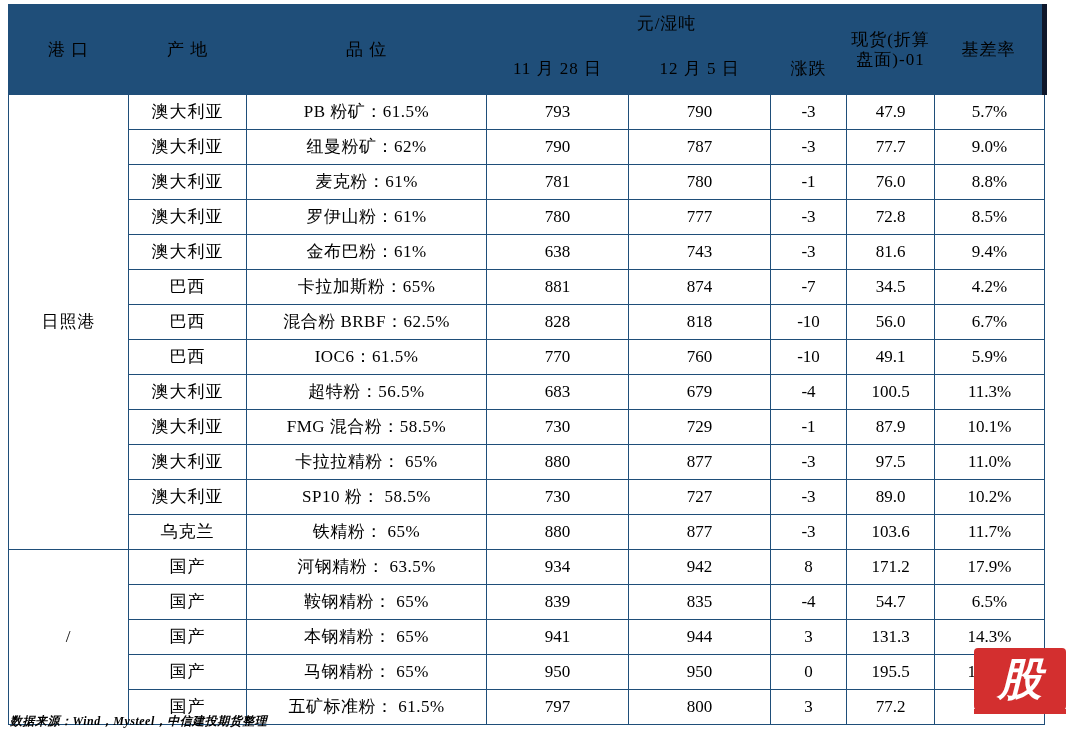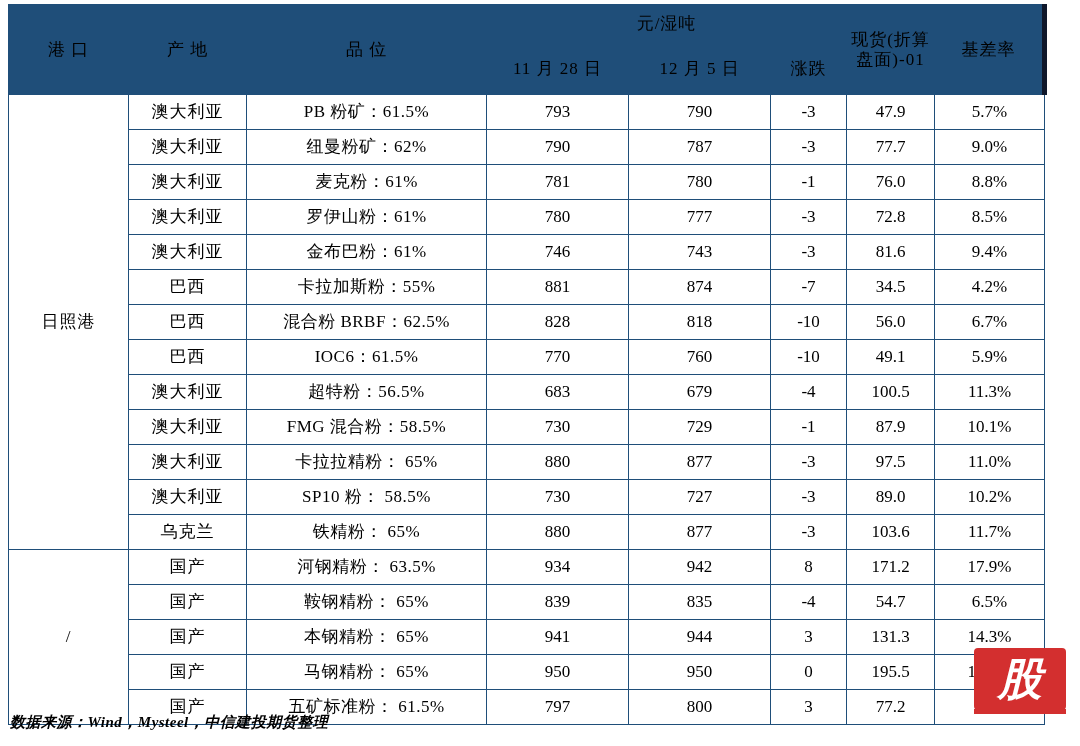--- a/index.html
+++ b/index.html
@@ -67,21 +67,21 @@
   td.num {
     font-size: 17px;
   }
   td.chg-down { color: #2e7d32; }
   td.chg-up { color: #cc0000; }
   td.chg-flat { color: #000000; }
   .source {
     position: absolute;
     left: 10px;
     top: 713px;
-    font-size: 15px;
+    font-size: 12px;
     font-style: italic;
     font-weight: bold;
     color: #000000;
     letter-spacing: 0.5px;
   }
   .watermark {
     position: absolute;
     right: 14px;
     top: 648px;
     width: 92px;
@@ -172,29 +172,29 @@
           <td class="grade">罗伊山粉：61%</td>
           <td class="num">780</td>
           <td class="num">777</td>
           <td class="num chg-down">-3</td>
           <td class="num">72.8</td>
           <td class="num">8.5%</td>
         </tr>
         <tr>
           <td class="origin">澳大利亚</td>
           <td class="grade">金布巴粉：61%</td>
-          <td class="num">746</td>
+          <td class="num">638</td>
           <td class="num">743</td>
           <td class="num chg-down">-3</td>
           <td class="num">81.6</td>
           <td class="num">9.4%</td>
         </tr>
         <tr>
           <td class="origin">巴西</td>
-          <td class="grade">卡拉加斯粉：55%</td>
+          <td class="grade">卡拉加斯粉：65%</td>
           <td class="num">881</td>
           <td class="num">874</td>
           <td class="num chg-down">-7</td>
           <td class="num">34.5</td>
           <td class="num">4.2%</td>
         </tr>
         <tr>
           <td class="origin">巴西</td>
           <td class="grade">混合粉 BRBF：62.5%</td>
           <td class="num">828</td>

